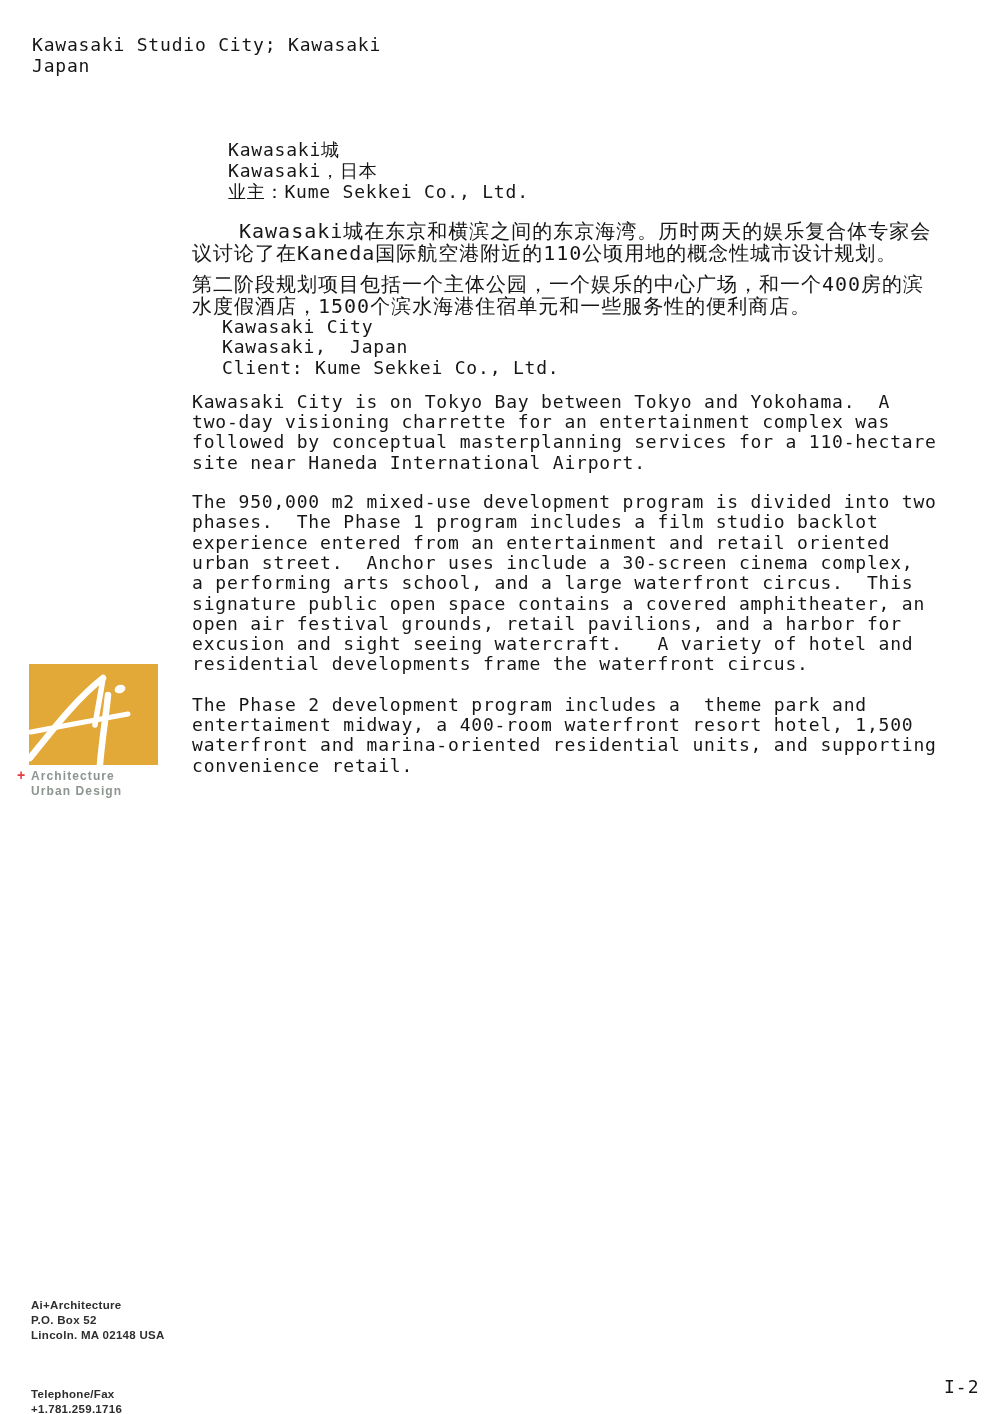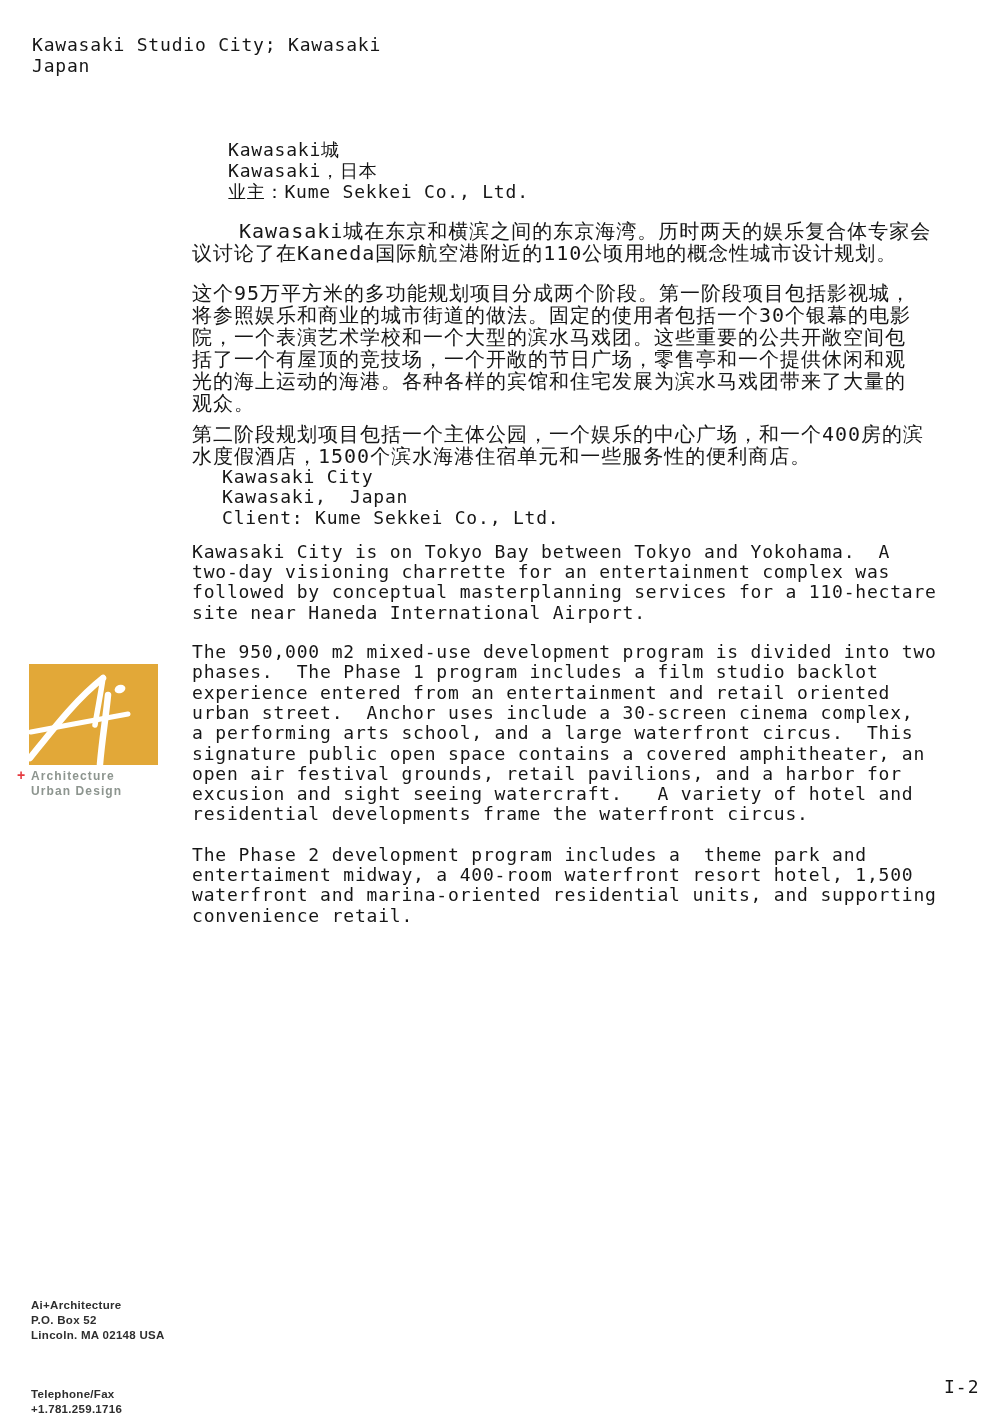--- a/index.html
+++ b/index.html
@@ -73,26 +73,20 @@
 
   <div class="header mono">Kawasaki Studio City; Kawasaki
 Japan</div>
 
   <div class="content">
     <div class="block en title-zh">Kawasaki城
 Kawasaki，日本
 业主：Kume Sekkei Co., Ltd.</div>
     <div class="block zh mt-p1 p-indent">Kawasaki城在东京和横滨之间的东京海湾。历时两天的娱乐复合体专家会
 议讨论了在Kaneda国际航空港附近的110公顷用地的概念性城市设计规划。</div>
-    <div class="block zh mt-p2">这个95万平方米的多功能规划项目分成两个阶段。第一阶段项目包括影视城，
-将参照娱乐和商业的城市街道的做法。固定的使用者包括一个30个银幕的电影
-院，一个表演艺术学校和一个大型的滨水马戏团。这些重要的公共开敞空间包
-括了一个有屋顶的竞技场，一个开敞的节日广场，零售亭和一个提供休闲和观
-光的海上运动的海港。各种各样的宾馆和住宅发展为滨水马戏团带来了大量的
-观众。</div>
     <div class="block zh mt-p3">第二阶段规划项目包括一个主体公园，一个娱乐的中心广场，和一个400房的滨
 水度假酒店，1500个滨水海港住宿单元和一些服务性的便利商店。</div>
     <div class="block en mt-cap">Kawasaki City
 Kawasaki,  Japan
 Client: Kume Sekkei Co., Ltd.</div>
     <div class="block en mt-e1">Kawasaki City is on Tokyo Bay between Tokyo and Yokohama.  A
 two-day visioning charrette for an entertainment complex was
 followed by conceptual masterplanning services for a 110-hectare
 site near Haneda International Airport.</div>
     <div class="block en mt-e2">The 950,000 m2 mixed-use development program is divided into two

